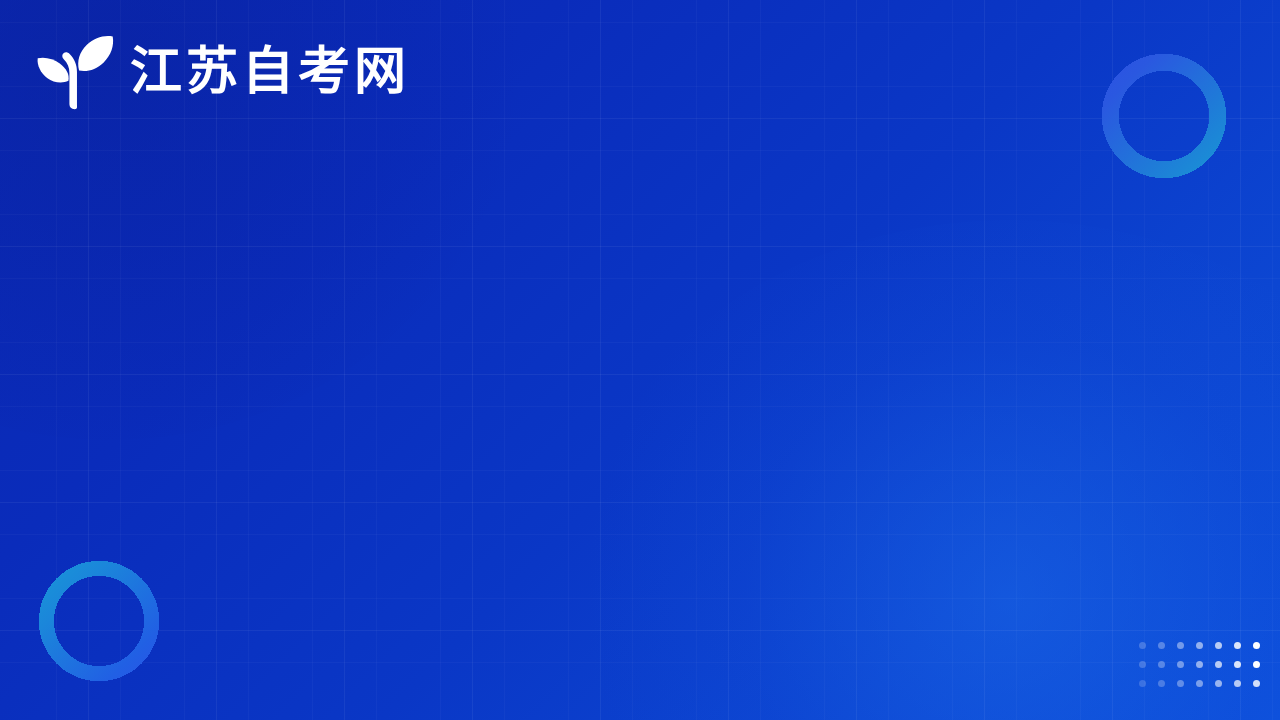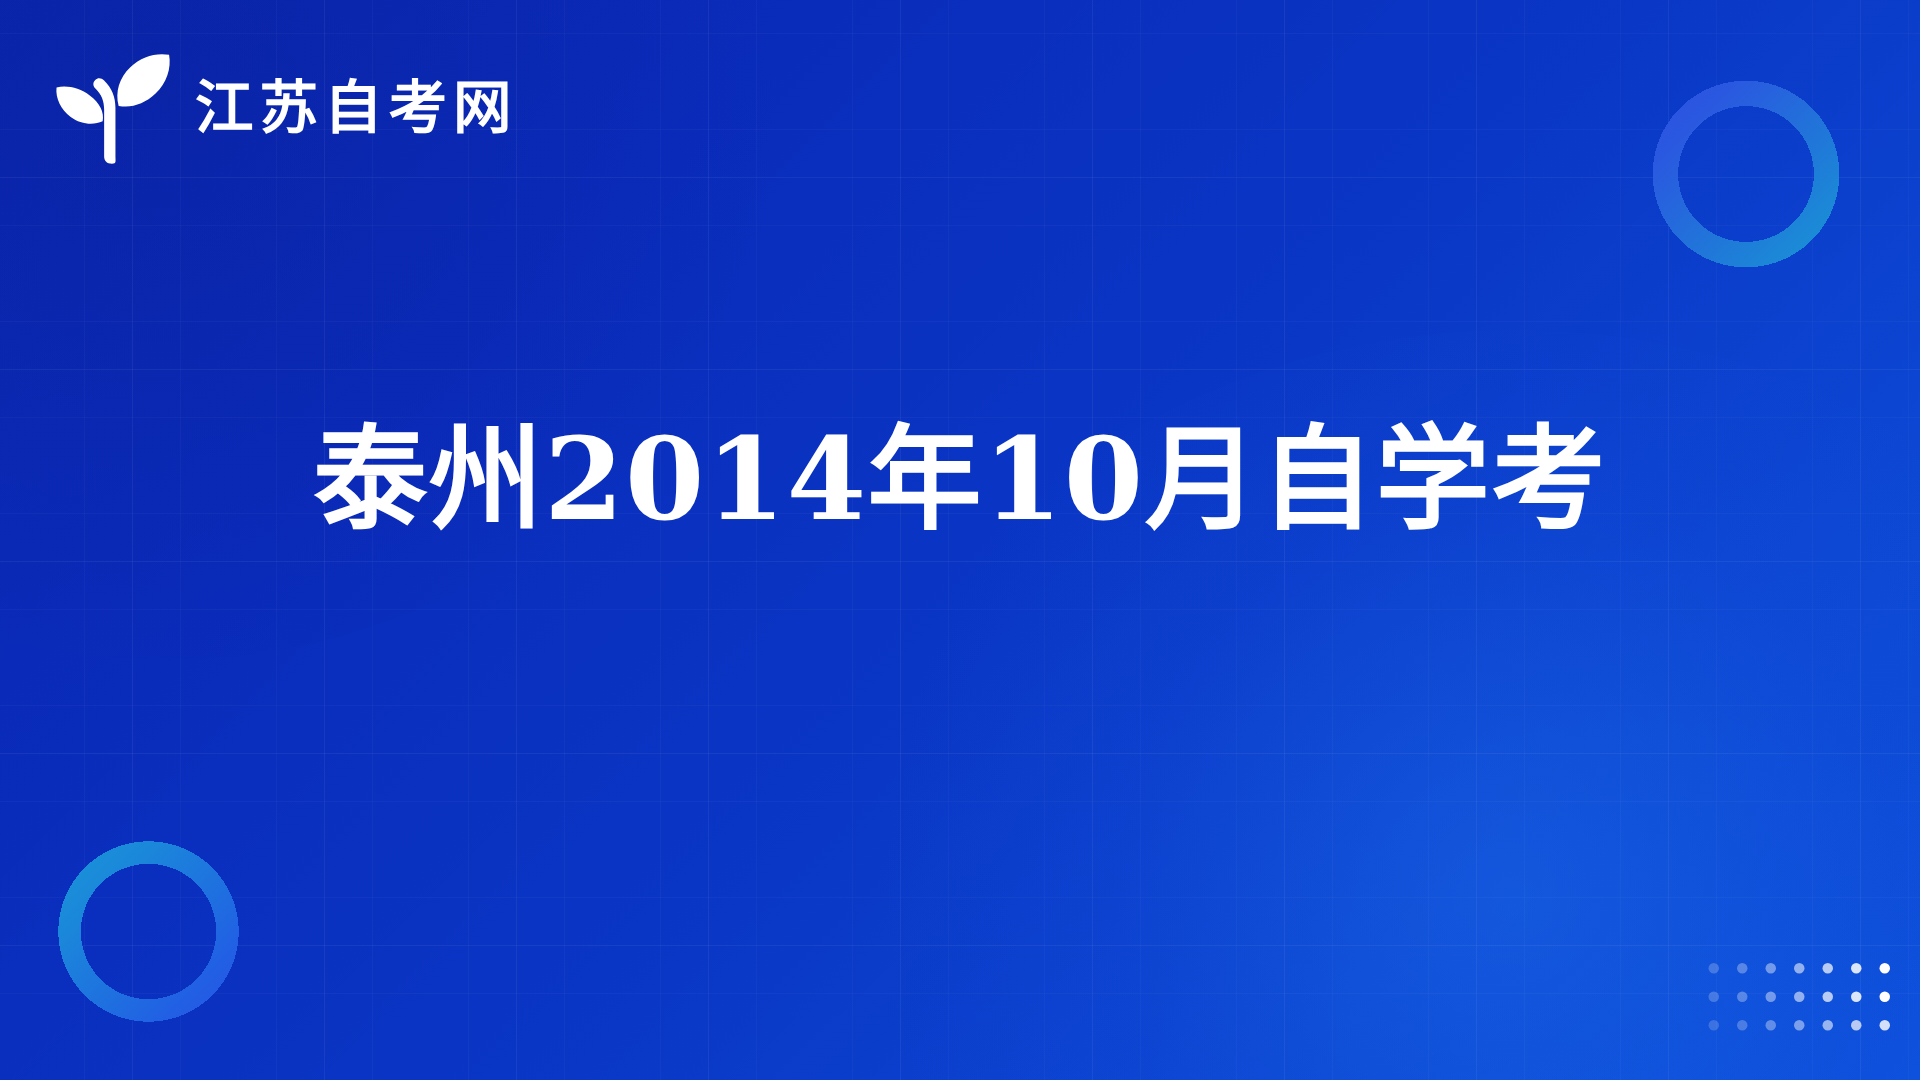--- a/index.html
+++ b/index.html
@@ -129,22 +129,22 @@
     flex: 0 0 auto;
     display: block;
   }
   .logo-text {
     display: flex;
     flex-direction: column;
     gap: 4px;
     padding-top: 2px;
   }
   .logo-title {
-    font-family: Liberation Sans, sans-serif;
-    font-size: 39px;
+    font-family: Liberation Serif, serif;
+    font-size: 52px;
     line-height: 1;
     font-weight: 700;
     color: #ffffff;
     letter-spacing: 4px;
     white-space: nowrap;
   }
   .logo-sub {
     display: flex;
     align-items: baseline;
     gap: 10px;
@@ -239,16 +239,15 @@
       <path fill="#ffffff" d="M42.0 62.0 C34.5 65.5 24.0 64.5 16.0 58.5 C8.0 52.5 3.5 43.0 4.5 34.5
                C13.5 32.5 23.5 35.0 31.5 41.0 C39.5 47.0 43.5 54.5 42.0 62.0 Z"></path>
     </svg>
 
     <div class="logo-text">
       <div class="logo-title">江苏自考网</div>
     </div>
   </div>
 
   <div class="headline">
-    <span class="headline-line">泰州2014年10月自学考</span>
   </div>
 
 </div>
 
 </body></html>

